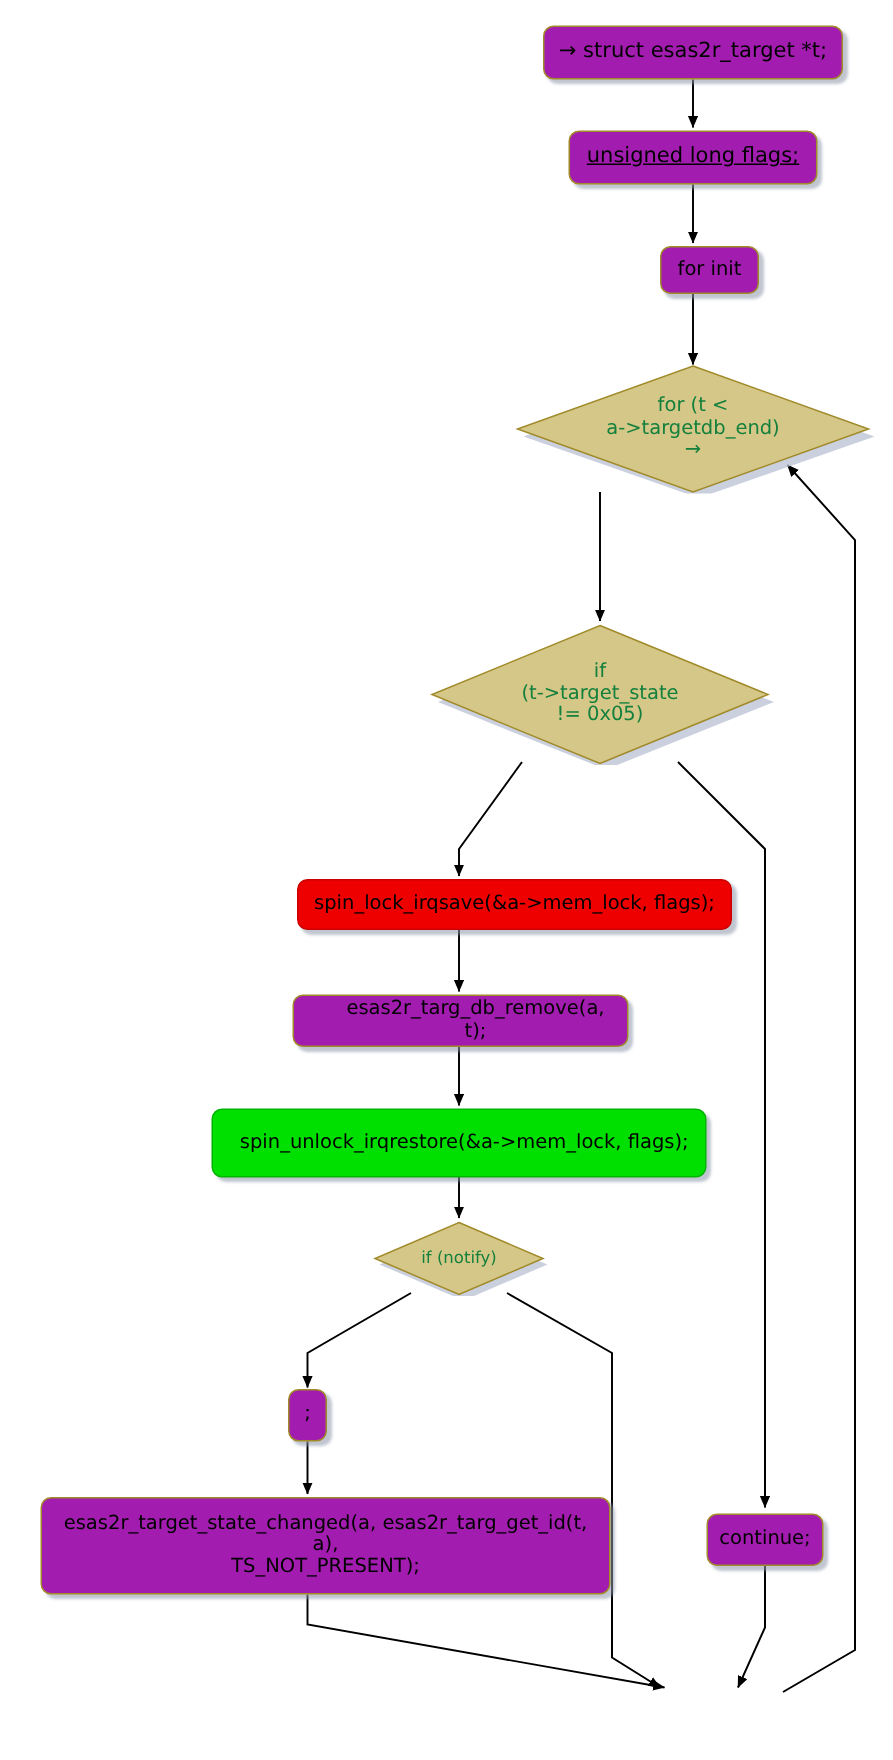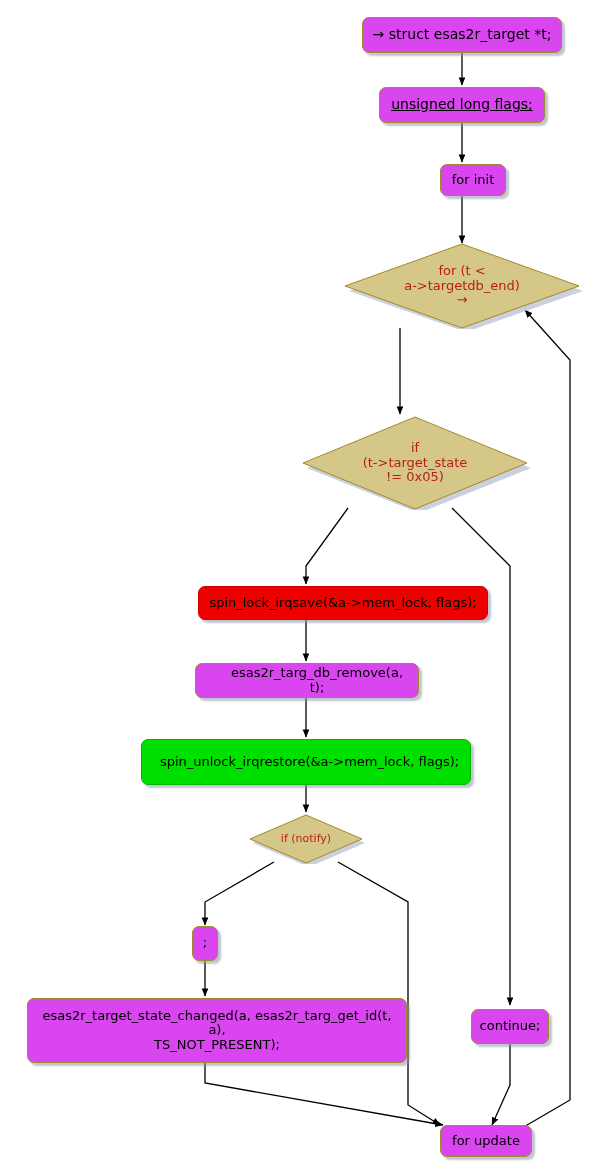--- a/index.html
+++ b/index.html
@@ -34,21 +34,21 @@
     align-items: center;
     justify-content: center;
     text-align: center;
     color: #000000;
     line-height: 1.12;
     white-space: pre-line;
   }
   .rect {
     border: 1px solid #a08a2a;
     border-radius: 7px;
-    background: #d946ef;
+    background: #a21caf;
     box-shadow: 3px 3px 2px rgba(140,150,170,0.55);
     padding: 3px 7px;
   }
   .rect.red {
     background: #ee0000;
     border: 1px solid #cc0000;
   }
   .rect.green {
     background: #00e000;
     border: 1px solid #00b500;
@@ -66,21 +66,21 @@
     position: absolute;
     left: 0; top: 0;
     width: 100%;
     height: 100%;
     display: flex;
     align-items: center;
     justify-content: center;
     text-align: center;
     white-space: pre-line;
     line-height: 1.12;
-    color: #b91c1c;
+    color: #15803d;
   }
 </style>
 </head>
 <body>
 
 <div id="canvas">
 
   <svg class="edges" viewBox="0 0 595 1173">
     <defs>
       <marker id="arrow" markerWidth="9" markerHeight="9" refX="7.6" refY="3.4" orient="auto" markerUnits="userSpaceOnUse">
@@ -136,21 +136,21 @@
   <div class="diamond-wrap" style="left:341px; top:243px; width:242px; height:86px;">
     <svg class="diamond-shape" viewBox="0 0 242 86" preserveAspectRatio="none">
       <polygon points="121,4 238,45 121,86 4,45" fill="#b9c0d4" opacity="0.75" transform="translate(4,3)"></polygon>
       <polygon points="121,1 238,43 121,85 4,43" fill="#d5c787" stroke="#a08a2a" stroke-width="1"></polygon>
     </svg>
     <div class="diamond-label" style="font-size:13px; padding-bottom:2px;">for (t &lt;
 a-&gt;targetdb_end)
 →</div>
   </div>
 
-  <div class="diamond-wrap" style="left:299px; top:416px; width:232px; height:94px;">
+  <div class="diamond-wrap" style="left:284px; top:416px; width:232px; height:94px;">
     <svg class="diamond-shape" viewBox="0 0 232 94" preserveAspectRatio="none">
       <polygon points="116,4 228,49 116,94 4,49" fill="#b9c0d4" opacity="0.75" transform="translate(4,3)"></polygon>
       <polygon points="116,1 228,47 116,93 4,47" fill="#d5c787" stroke="#a08a2a" stroke-width="1"></polygon>
     </svg>
     <div class="diamond-label" style="font-size:13px;">if
 (t-&gt;target_state
 != 0x05)</div>
   </div>
 
   <div class="node rect red" style="left:162px; top:586px; width:290px; height:34px; font-size:13px;margin-left:36px;">
@@ -180,17 +180,14 @@
   <div class="node rect" style="left:15px; top:998px; width:380px; height:65px; font-size:13px;margin-left:12px;">
     <span>esas2r_target_state_changed(a, esas2r_targ_get_id(t,
 a),
 TS_NOT_PRESENT);</span>
   </div>
 
   <div class="node rect" style="left:471px; top:1009px; width:78px; height:35px; font-size:13px;">
     <span>continue;</span>
   </div>
 
-  <div class="node rect" style="left:440px; top:1125px; width:92px; height:32px; font-size:13px;">
-    <span>for update</span>
-  </div>
 
 </div>
 
 </body></html>

